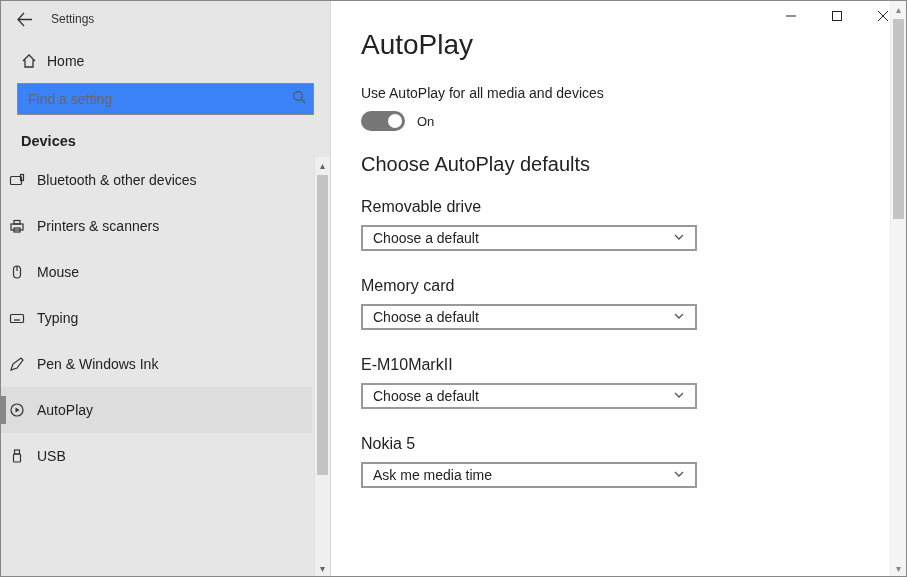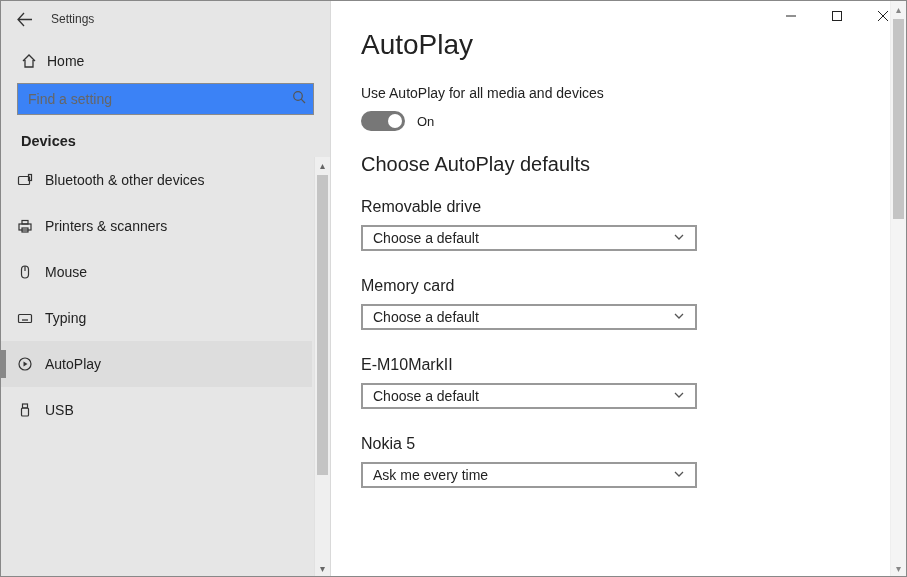--- a/index.html
+++ b/index.html
@@ -23,21 +23,21 @@
 
     .search-wrap { margin: 0 16px 18px 16px; position: relative; }
     .search-input { width: 100%; height: 32px; border: 1px solid #8a8a8a; background: #3b82f6; padding-left: 10px; font-size: 14px; color: #333; outline: none; }
     .search-input::placeholder { color: #666; }
     .search-icon-span { position: absolute; right: 8px; top: 50%; transform: translateY(-50%); color: #666; pointer-events: none; }
 
     .section-label { font-weight: 600; font-size: 14.5px; color: #222; padding: 0 20px 8px 20px; }
 
     .nav { position: relative; flex: 1; }
     .nav-list { list-style: none; padding-right: 18px; }
-    .nav-item { display: flex; align-items: center; height: 46px; padding-left: 16px; position: relative; }
+    .nav-item { display: flex; align-items: center; height: 46px; padding-left: 8px; position: relative; }
     .nav-item .icon-wrap { width: 28px; display: flex; align-items: center; color: #333; }
     .nav-label { font-size: 14px; color: #222; }
     .nav-item.active::before { content: ""; position: absolute; left: 0; top: 9px; bottom: 9px; width: 5px; background: #888; }
     .nav-item.active { background: rgba(0,0,0,0.035); }
 
     .side-scrollbar { position: absolute; right: 0; top: 0; bottom: 0; width: 16px; background: #efefef; border-left: 1px solid #e1e1e1; }
     .side-scroll-arrow { height: 16px; display: flex; align-items: center; justify-content: center; color: #666; font-size: 10px; }
     .side-scroll-thumb { position: absolute; left: 2px; right: 2px; top: 18px; height: 300px; background: #c4c4c4; }
 
     .page-title { font-size: 28px; font-weight: 400; color: #222; margin-bottom: 24px; }
@@ -128,20 +128,28 @@
                 <rect x="1.5" y="4.5" width="13" height="8" rx="1" stroke="#333" stroke-width="1.2" fill="none"></rect>
                 <line x1="4" y1="7" x2="4" y2="7" stroke="#333" stroke-width="1.5"></line>
                 <line x1="6" y1="7" x2="6" y2="7" stroke="#333" stroke-width="1.5"></line>
                 <line x1="8" y1="7" x2="8" y2="7" stroke="#333" stroke-width="1.5"></line>
                 <line x1="10" y1="7" x2="10" y2="7" stroke="#333" stroke-width="1.5"></line>
                 <line x1="5" y1="10" x2="11" y2="10" stroke="#333" stroke-width="1.3"></line>
               </svg>
           </span>
           <span class="nav-label">Typing</span>
         </li>
+        <li class="nav-item">
+          <span class="icon-wrap">
+            <svg width="16" height="16" viewBox="0 0 16 16">
+                <path d="M2 14 L4 8 L12 2 L14 4 L8 12 Z" stroke="#333" stroke-width="1.2" fill="none"></path>
+              </svg>
+          </span>
+          <span class="nav-label">Pen &amp; Windows Ink</span>
+        </li>
         <li class="nav-item active">
           <span class="icon-wrap">
             <svg width="16" height="16" viewBox="0 0 16 16">
                 <circle cx="8" cy="8" r="6" stroke="#333" stroke-width="1.2" fill="none"></circle>
                 <path d="M6.5 5.5 L10.5 8 L6.5 10.5 Z" fill="#333"></path>
               </svg>
           </span>
           <span class="nav-label">AutoPlay</span>
         </li>
         <li class="nav-item">
@@ -226,21 +234,21 @@
           <svg width="12" height="12" viewBox="0 0 12 12">
               <path d="M2 4 L6 8 L10 4" stroke="#555" stroke-width="1.3" fill="none"></path>
             </svg>
         </span>
       </div>
     </div>
 
     <div class="field-group">
       <div class="field-label">Nokia 5</div>
       <div class="select">
-        <span>Ask me every time</span>
+        <span>Ask me media time</span>
         <span class="select-chevron">
           <svg width="12" height="12" viewBox="0 0 12 12">
               <path d="M2 4 L6 8 L10 4" stroke="#555" stroke-width="1.3" fill="none"></path>
             </svg>
         </span>
       </div>
     </div>
 
     <div class="main-scrollbar">
       <div class="main-scroll-arrow">▴</div>

